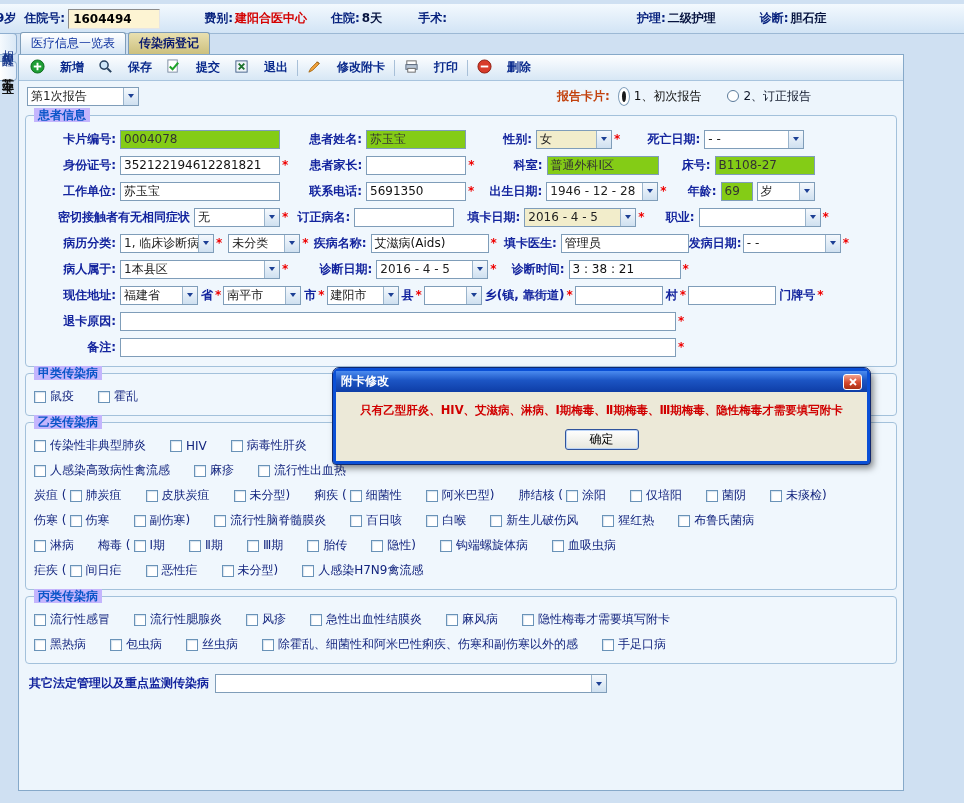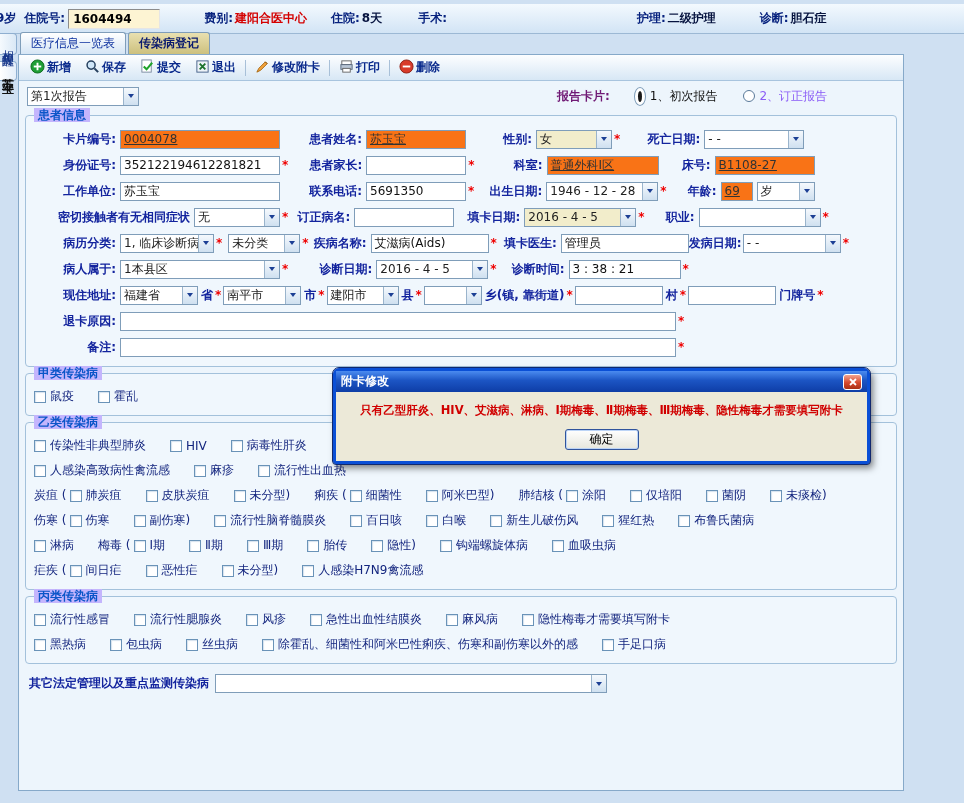--- a/index.html
+++ b/index.html
@@ -29,40 +29,40 @@
   .main { position:absolute; left:18px; top:33px; width:886px; }
   .tabstrip { display:flex; align-items:flex-end; height:21px; padding-left:2px; }
   .tab { padding:2px 10px 2px; border:1px solid #7f9db9; border-bottom:none; border-radius:3px 3px 0 0;
     background:linear-gradient(#ffffff,#d5e5f5); color:#0a2f9e; margin-right:2px; cursor:default; }
   .tab.active { background:linear-gradient(#e9e0b0,#ccc07e); color:#0a1a6e; font-weight:bold; }
   .content { border:1px solid #86a9c9; background:#edf5fc; height:737px; overflow:hidden; position:relative; }
 
   
   .toolbar { height:26px; background:linear-gradient(#fdfeff,#d7e7f5); border-bottom:1px solid #a8c4de;
     display:flex; align-items:center; padding:0 4px; }
-  .tbtn { display:inline-flex; align-items:center; gap:2px; padding:2px 7px; color:#0a2a8c; font-weight:600; cursor:default; border-radius:2px; }
+  .tbtn { display:inline-flex; align-items:center; gap:15px; padding:2px 7px; color:#0a2a8c; font-weight:600; cursor:default; border-radius:2px; }
   .tsep { width:1px; height:16px; background:#a8c0d8; margin:0 2px; }
 
   
   .report-row { height:30px; display:flex; align-items:center; padding:0 8px; white-space:nowrap; }
-  .rc-label { margin-left:418px; color:#701a75; font-weight:600; margin-right:24px; }
+  .rc-label { margin-left:418px; color:#c2410c; font-weight:600; margin-right:8px; }
   .radio { width:12px; height:12px; border-radius:50%; border:1px solid #5a7a9a; background:#fff; position:relative; display:inline-block; flex:none; }
   .radio.sel::after { content:''; position:absolute; inset:3px; border-radius:50%; background:#1a1a1a; }
   .rlabel { margin:0 26px 0 4px; color:#101010; }
-  .rlabel.dim { color:#8b5cf6; }
+  .rlabel.dim { color:#0f172a; }
 
   
   .groupbox { margin:4px 6px 6px; border:1px solid #a3c1db; border-radius:4px; background:#f0f7fd;
     padding:10px 8px 6px; position:relative; }
   .gcap { position:absolute; top:-8px; left:8px; background:#c4b5fd; padding:0 4px; color:#0a55c8; font-weight:600; line-height:14px; }
   .form-row { display:flex; align-items:center; height:26px; white-space:nowrap; }
   .flabel { display:inline-block; flex:none; text-align:right; color:#13249e; font-weight:600; padding-right:4px; overflow:hidden; }
   .inp { display:inline-flex; align-items:center; height:19px; background:#fff; border:1px solid #7f9db9;
     padding:0 3px; color:#111; flex:none; overflow:hidden; white-space:nowrap; }
-  .inp.cream { background:#f97316; color:#333;text-decoration:underline; }
+  .inp.cream { background:#84cc16; color:#333; }
   .sel { display:inline-flex; align-items:center; height:19px; border:1px solid #7f9db9; background:#fff; flex:none; overflow:hidden; }
   .sel.cream { background:#f2edcb; }
   .selv { flex:1; padding:0 3px; overflow:hidden; white-space:nowrap; color:#222; }
   .selbtn { width:15px; height:17px; flex:none; background:linear-gradient(#f5f9fd,#cfe0f0); border-left:1px solid #9ab4cc;
     display:flex; align-items:center; justify-content:center; }
   .tri { width:0; height:0; border-left:3px solid transparent; border-right:3px solid transparent; border-top:4px solid #1c3f94; }
   .suffix { color:#13249e; font-weight:600; margin-left:3px; }
   .req { color:#ef0000; font-weight:bold; margin:0 2px 0 2px; }
 
   

